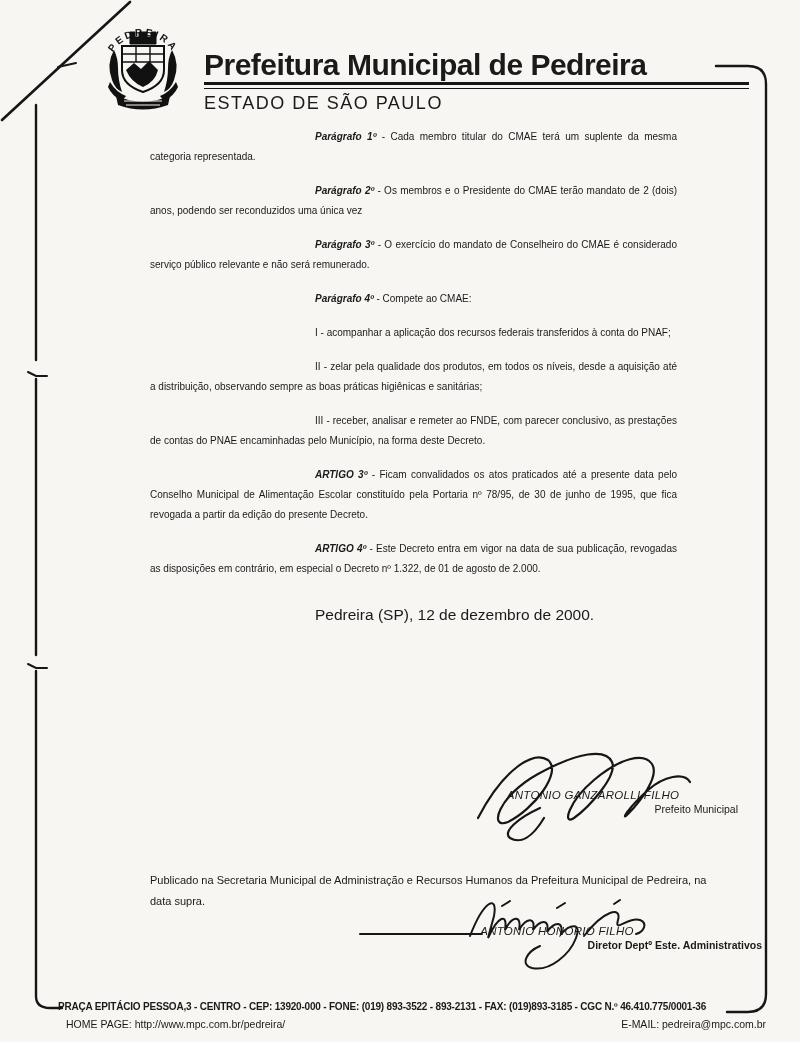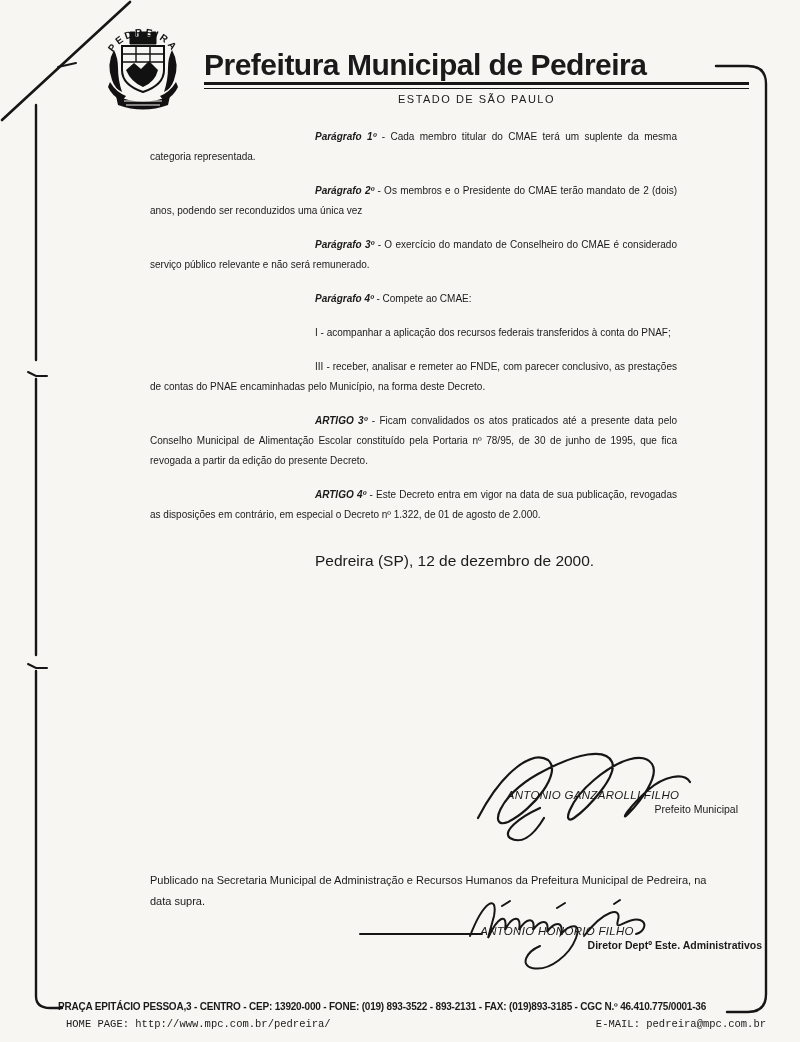--- a/index.html
+++ b/index.html
@@ -11,22 +11,22 @@
   svg.artifact{position:absolute;pointer-events:none;}
   
   .emblem{position:absolute;left:96px;top:16px;width:94px;height:96px;}
   .title{
     position:absolute;left:204px;top:48px;width:548px;
     font-size:30px;font-weight:700;letter-spacing:-0.5px;white-space:nowrap;
   }
   .title-rule-thick{position:absolute;left:204px;top:82px;width:545px;height:3px;background:#161616;}
   .title-rule-thin{position:absolute;left:204px;top:88px;width:545px;height:1px;background:#161616;}
   .subtitle{
-    position:absolute;left:204px;top:93px;width:545px;text-align:center;
-    font-size:11px;letter-spacing:1.5px;font-weight:400;
+    position:absolute;left:204px;top:93px;width:545px;
+    font-size:18px;letter-spacing:1.5px;font-weight:400;
   }
   
   .body-text{position:absolute;left:150px;top:127px;width:527px;}
   .para{
     margin:0 0 14px 0;font-size:10px;line-height:20px;
     text-align:justify;text-indent:165px;
   }
   .lead{font-weight:700;font-style:italic;}
   .lead.plain{font-weight:400;font-style:normal;}
   .dateline{margin-top:26px;text-indent:165px;font-size:15.5px;line-height:20px;}
@@ -52,21 +52,21 @@
     font-size:11px;line-height:21px;
   }
   
   .footer-line1{
     position:absolute;left:58px;top:1001px;width:672px;text-align:left;
     font-size:10px;font-weight:700;letter-spacing:-0.2px;white-space:nowrap;
   }
   .footer-line2{
     position:absolute;left:66px;top:1018px;width:700px;
     display:flex;justify-content:space-between;
-    font-size:10.5px;font-weight:400;font-family:Liberation Mono, monospace;
+    font-size:10.5px;font-weight:400;
   }
   .footer-line2 span{white-space:nowrap;}
 </style>
 </head>
 <body>
 
 <div class="page">
 
   <svg class="artifact" style="left:0;top:0;" width="800" height="1042" viewBox="0 0 800 1042">
     <g stroke="#161616" fill="none" stroke-linecap="round">
@@ -116,20 +116,21 @@
   <div class="title-rule-thick"></div>
   <div class="title-rule-thin"></div>
   <div class="subtitle">ESTADO DE SÃO PAULO</div>
 
   <div class="body-text">
     <p class="para"><span class="lead">Parágrafo 1º</span> <span>- Cada membro titular do CMAE terá um suplente da mesma categoria representada.</span></p>
     <p class="para"><span class="lead">Parágrafo 2º</span> <span>- Os membros e o Presidente do CMAE terão mandato de 2 (dois) anos, podendo ser reconduzidos uma única vez</span></p>
     <p class="para"><span class="lead">Parágrafo 3º</span> <span>- O exercício do mandato de Conselheiro do CMAE é considerado serviço público relevante e não será remunerado.</span></p>
     <p class="para"><span class="lead">Parágrafo 4º</span> <span>- Compete ao CMAE:</span></p>
     <p class="para"><span class="lead plain">I</span> <span>-  acompanhar a aplicação dos recursos federais transferidos à conta do PNAF;</span></p>
+    <p class="para"><span class="lead plain">II</span> <span>- zelar pela qualidade dos produtos, em todos os níveis, desde a aquisição até a distribuição, observando sempre as boas práticas higiênicas e sanitárias;</span></p>
     <p class="para"><span class="lead plain">III</span> <span>- receber, analisar e remeter ao FNDE, com parecer conclusivo, as prestações de contas do PNAE encaminhadas pelo Município, na forma deste Decreto.</span></p>
     <p class="para"><span class="lead">ARTIGO 3º</span> <span>- Ficam convalidados os atos praticados até a presente data pelo Conselho Municipal de Alimentação Escolar constituído pela Portaria nº 78/95, de 30 de junho de 1995, que fica revogada a partir da edição do presente Decreto.</span></p>
     <p class="para"><span class="lead">ARTIGO 4º</span> <span>- Este Decreto entra em vigor na data de sua publicação, revogadas as disposições em contrário, em especial o Decreto nº 1.322, de 01 de agosto de 2.000.</span></p>
     <p class="para dateline">Pedreira (SP), 12 de dezembro de 2000.</p>
   </div>
 
   <div class="sig1">
     <svg class="sig-scrawl" width="290" height="96" viewBox="0 0 290 96">
       <g stroke="#161616" stroke-width="2.2" fill="none" stroke-linecap="round">
         <path d="M30,70 C55,22 85,2 100,12 C115,24 85,62 60,74 C40,82 50,48 90,26 C130,4 158,0 164,14 C170,28 140,60 126,70 C114,78 120,54 146,32 C172,10 196,4 204,16 C212,28 192,54 180,66 C172,74 180,60 200,42 C216,28 236,24 242,34"></path>

